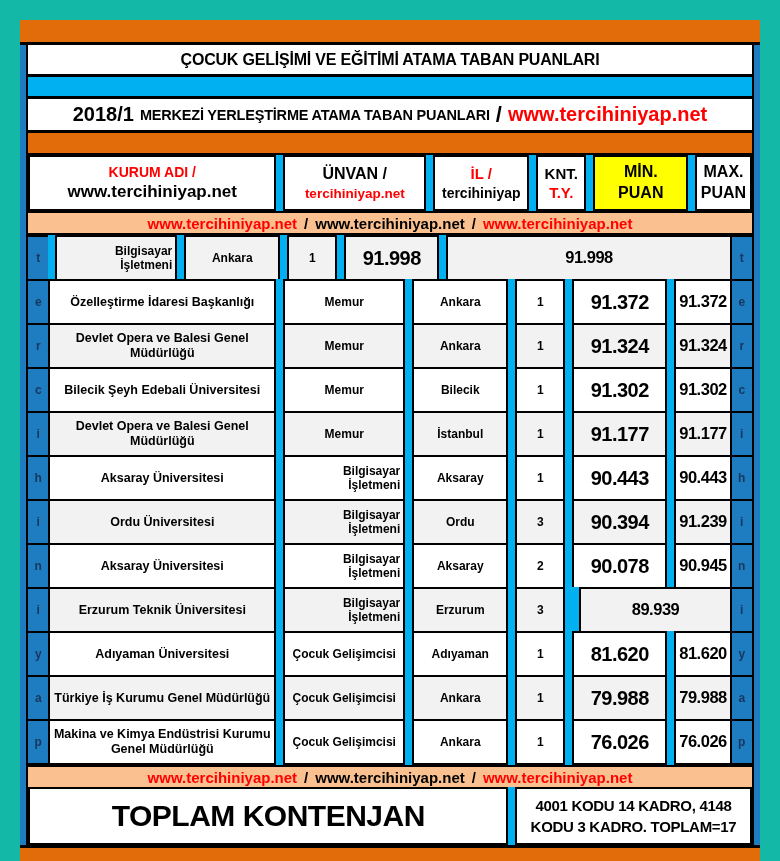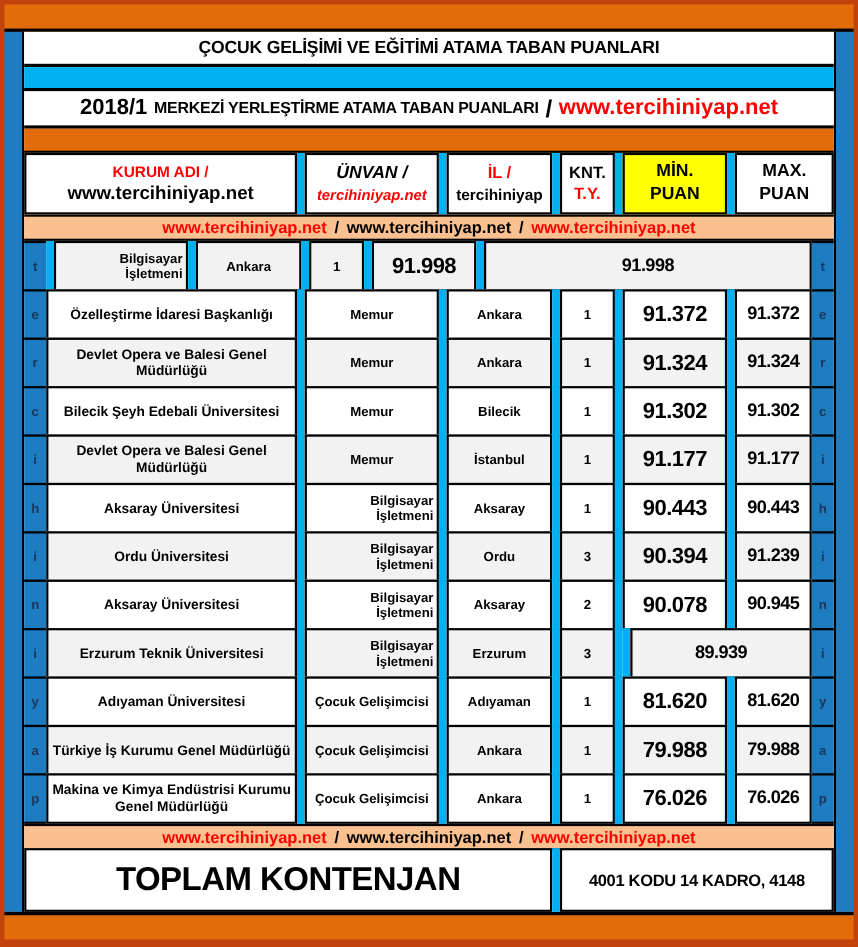--- a/index.html
+++ b/index.html
@@ -1,37 +1,37 @@
 <!DOCTYPE html>
 <html><head>
 <meta charset="utf-8">
 <style>
   * { box-sizing: border-box; margin: 0; padding: 0; }
   html,body { width: 780px; }
   body { font-family: "Liberation Sans", sans-serif; }
-  .page { width: 780px; height: 861px; background: #c2410c; padding: 4px; font-weight: bold; }
+  .page { width: 780px; height: 861px; background: #14b8a6; padding: 20px; font-weight: bold; }
   .band { height: 25px; background: #E26C09; border-bottom: 3px solid #000; }
   .band.bottom { height: 25px; border-bottom: none; border-top: 3px solid #000; }
   .mid { display: flex; height: 800px; }
   .rail { width: 16px; background: #1E7CC0; }
   .center { flex: 1; display: flex; flex-direction: column; background: #fff; border-left: 2px solid #000; border-right: 2px solid #000; }
 
   .titlebar { height: 32px; background: #fff; border-bottom: 3px solid #000; display: flex; align-items: center; justify-content: center; font-size: 16px; letter-spacing: -0.2px; color: #000; }
   .cyanband { height: 22px; background: #00B0F0; border-bottom: 3px solid #000; }
   .subtitlebar { height: 34px; background: #fff; border-bottom: 3px solid #000; display: flex; align-items: center; justify-content: center; gap: 6px; white-space: nowrap; }
   .sub-year { font-size: 20px; }
   .sub-text { font-size: 14.5px; letter-spacing: -0.2px; }
   .sub-sep { font-size: 22px; font-weight: bold; }
   .sub-url { font-size: 20px; color: #FF0000; }
   .orangeband { height: 22px; background: #E26C09; border-bottom: 2px solid #000; }
 
   .header-row { height: 56px; display: flex; }
   .hcell { border: 2px solid #000; background: #fff; display: flex; flex-direction: column; align-items: center; justify-content: center; text-align: center; line-height: 1.3; }
   .h1 { width: 248px; }
-  .h2 { width: 122px; font-style: italic; }
+  .h2 { width: 143px; }
   .h3 { width: 96px; }
   .h4 { width: 50px; }
   .h5 { width: 95px; background: #FFFF00; }
   .h6 { flex: 1; }
   .hdiv, .cdiv, .fdiv { width: 7px; background: #00B0F0; }
   .red { color: #FF0000; }
   .blk { color: #000; }
   .h1 .l1 { font-size: 14px; color: #FF0000; }
   .h1 .l2 { font-size: 17px; color: #000; }
   .h2 .l1 { font-size: 16px; color: #000; }
@@ -313,20 +313,21 @@
         <span class="blk">www.tercihiniyap.net</span>
         <span class="blk">/</span>
         <span class="red">www.tercihiniyap.net</span>
       </div>
 
       <div class="footer-row">
         <div class="fcell f1">TOPLAM KONTENJAN</div>
         <div class="fdiv"></div>
         <div class="fcell f2">
           <span>4001 KODU 14 KADRO, 4148</span>
+          <span>KODU 3 KADRO. TOPLAM=17</span>
         </div>
       </div>
 
     </div>
     <div class="rail"></div>
   </div>
   <div class="band bottom"></div>
 </div>
 
 </body></html>

